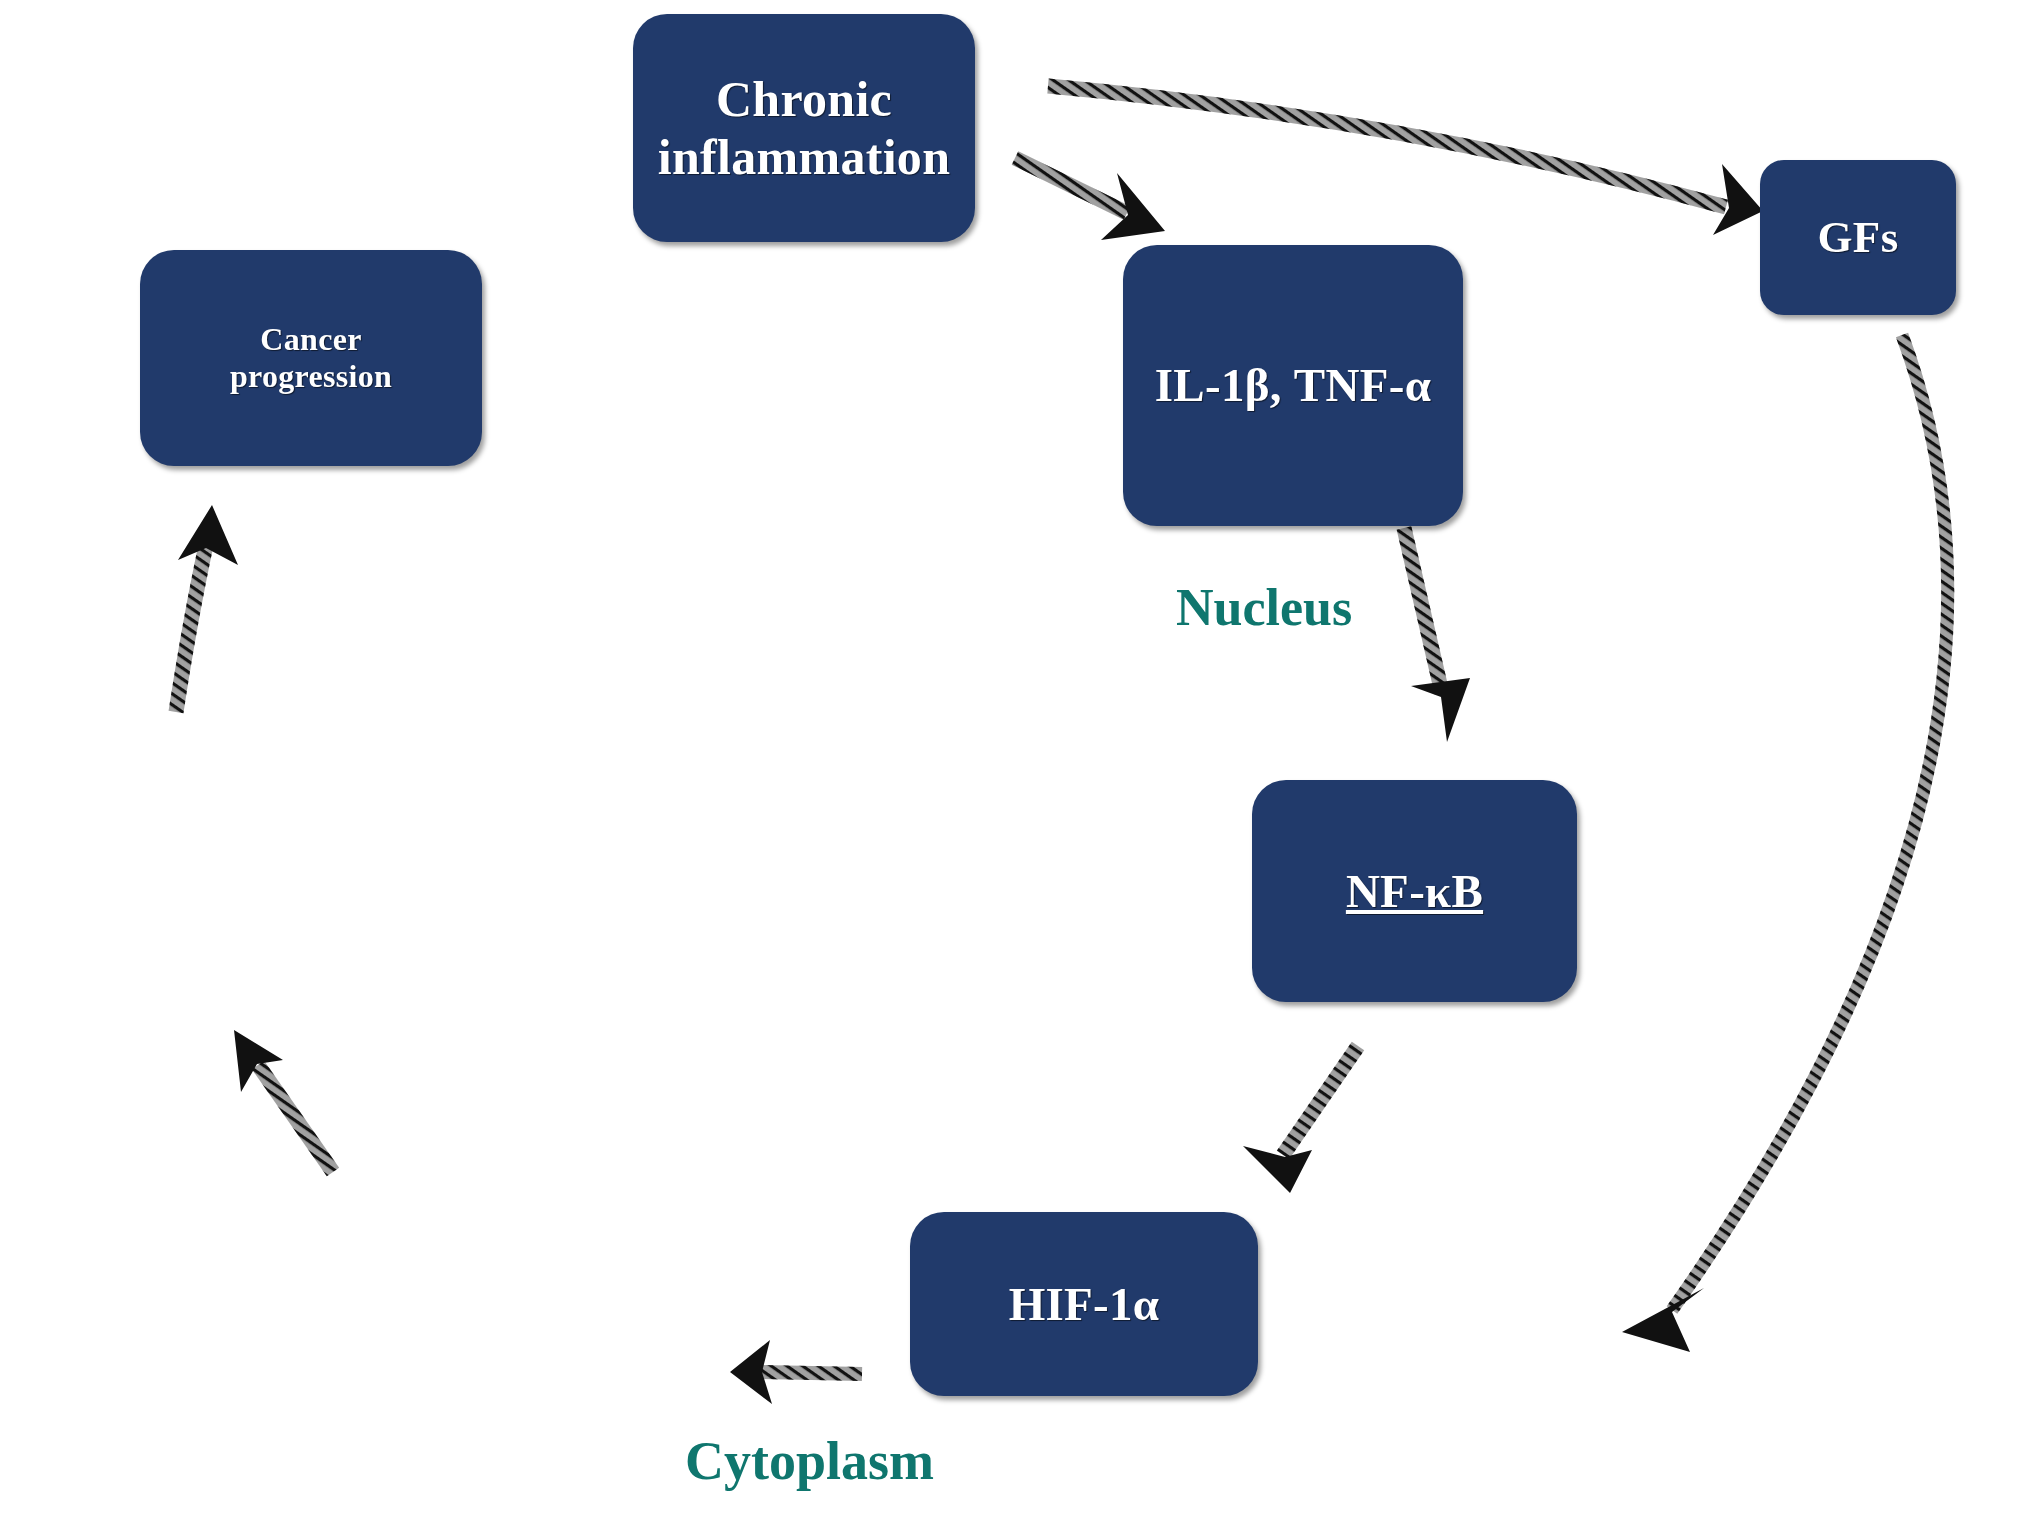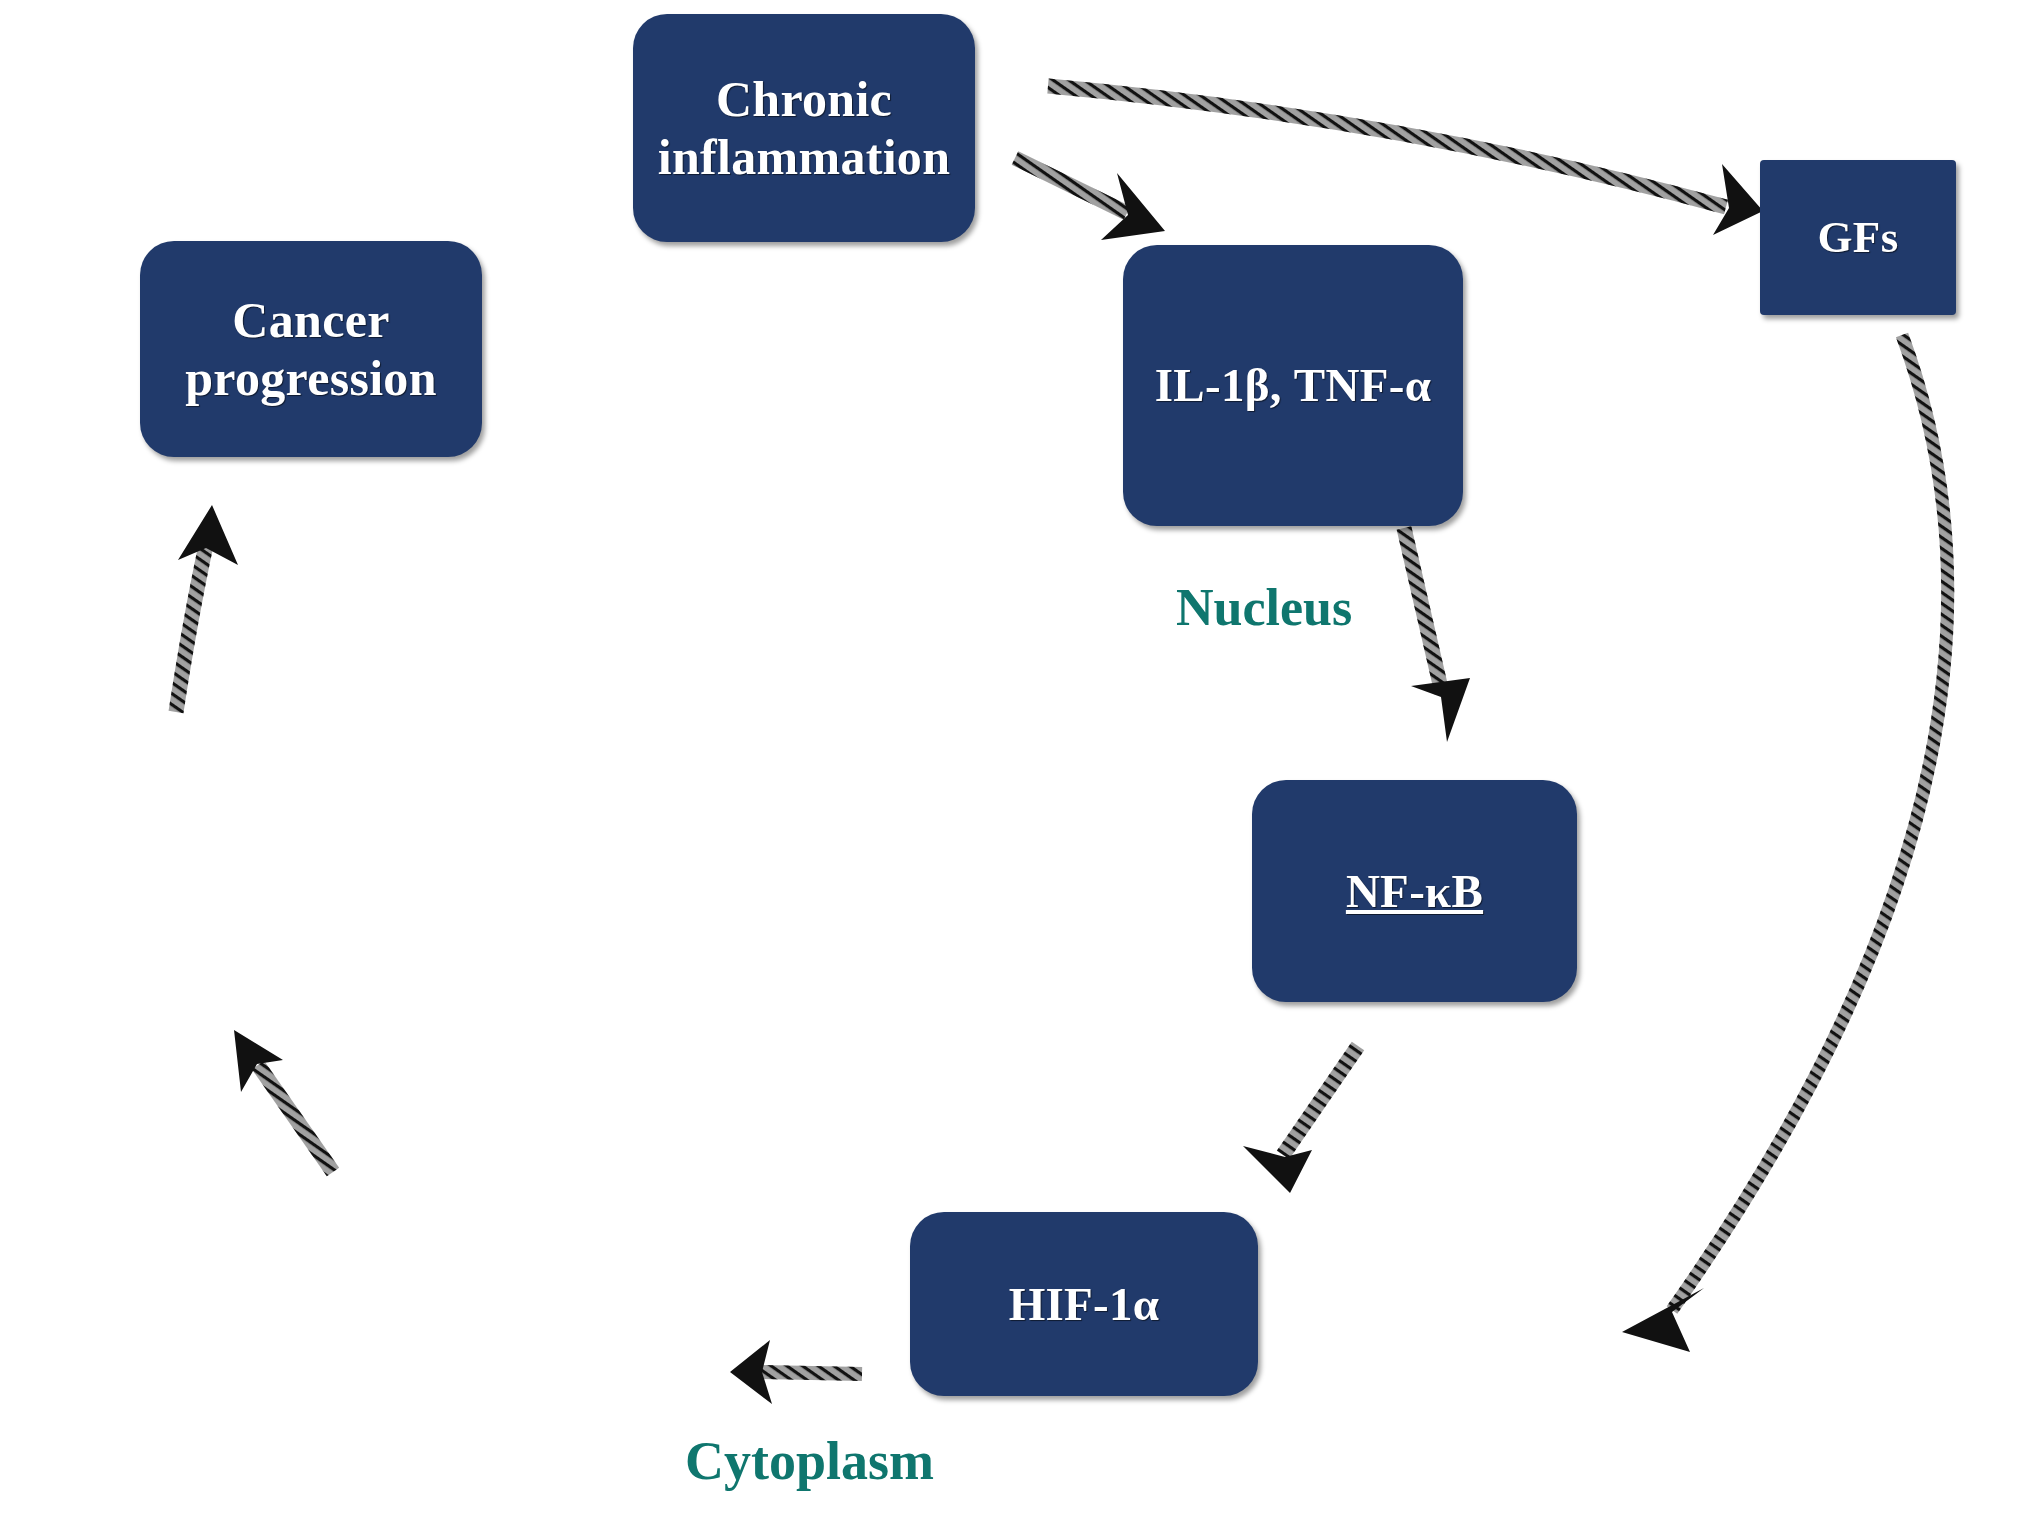--- a/index.html
+++ b/index.html
@@ -124,25 +124,25 @@
     <span>
       <span>Chronic</span><br>
       <span>inflammation</span>
     </span>
   </div>
 
   <div class="node" id="node-il1b-tnfa" style="left:1123px; top:245px; width:340px; height:281px; font-size:47px;">
     <span>IL-1β, TNF-α</span>
   </div>
 
-  <div class="node" id="node-gfs" style="left:1760px; top:160px; width:196px; height:155px; font-size:45px; border-radius:4px;">
+  <div class="node" id="node-gfs" style="left:1760px; top:160px; width:196px; height:155px; font-size:45px; border-radius:24px;">
     <span>GFs</span>
   </div>
 
-  <div class="node" id="node-cancer-progression" style="left:140px; top:241px; width:342px; height:216px; font-size:50px;">
+  <div class="node" id="node-cancer-progression" style="left:140px; top:250px; width:342px; height:216px; font-size:32px;">
     <span>
       <span>Cancer</span><br>
       <span>progression</span>
     </span>
   </div>
 
 
   <div class="node" id="node-nf-kb" style="left:1252px; top:780px; width:325px; height:222px; font-size:47px;text-decoration:underline;">
     <span>NF-κB</span>
   </div>

